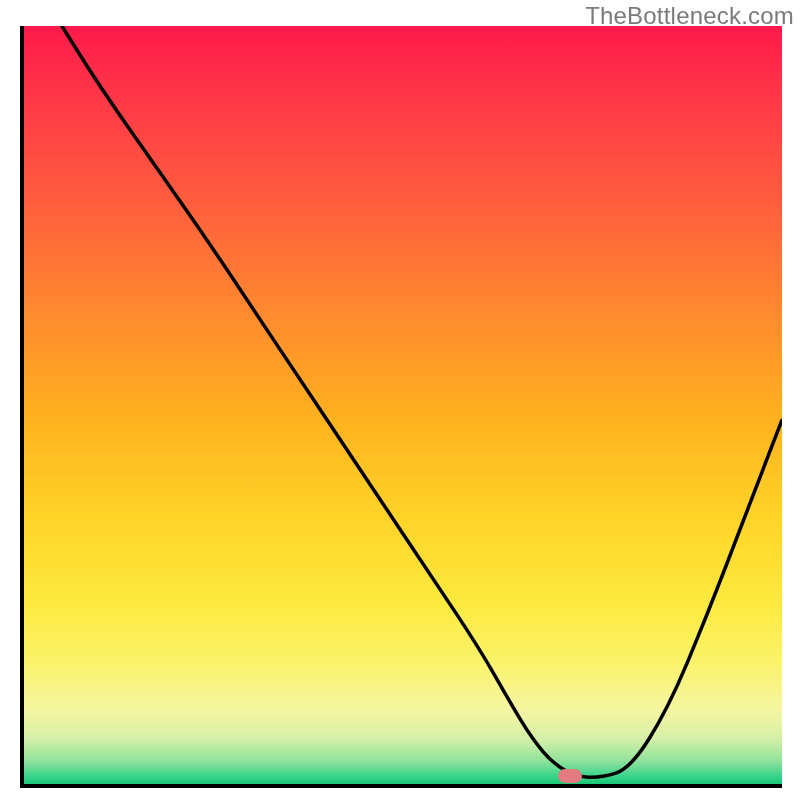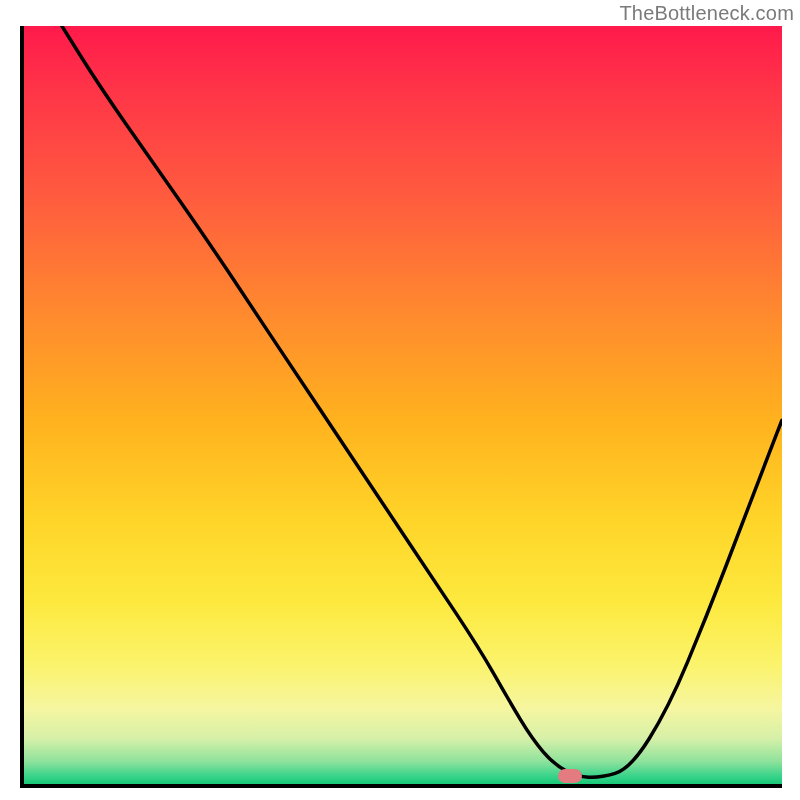--- a/index.html
+++ b/index.html
@@ -13,21 +13,21 @@
   .frame {
     position: relative;
     width: 800px;
     height: 800px;
     box-sizing: border-box;
   }
   .attribution {
     position: absolute;
     top: 2px;
     right: 6px;
-    font-size: 20px;
+    font-size: 24px;
     color: #7a7a7a;
     font-weight: 400;
     letter-spacing: 0.2px;
   }
   .plot {
     position: absolute;
     left: 20px;
     top: 26px;
     width: 762px;
     height: 762px;

